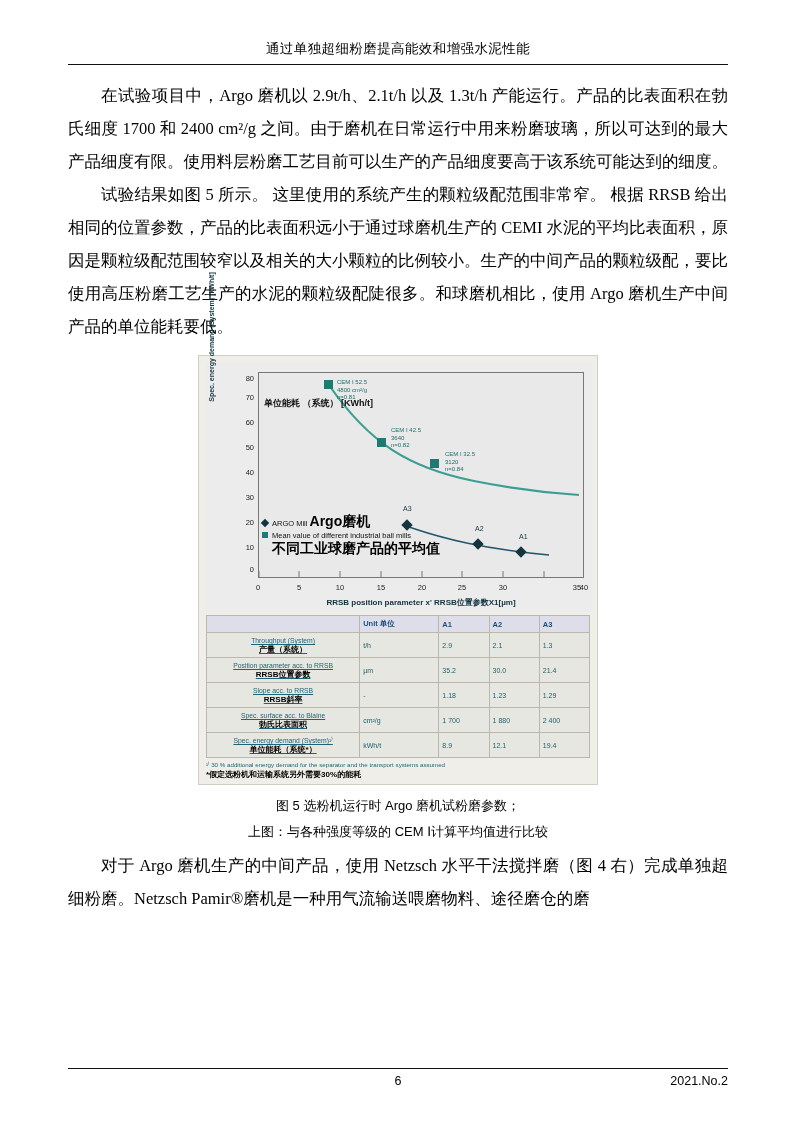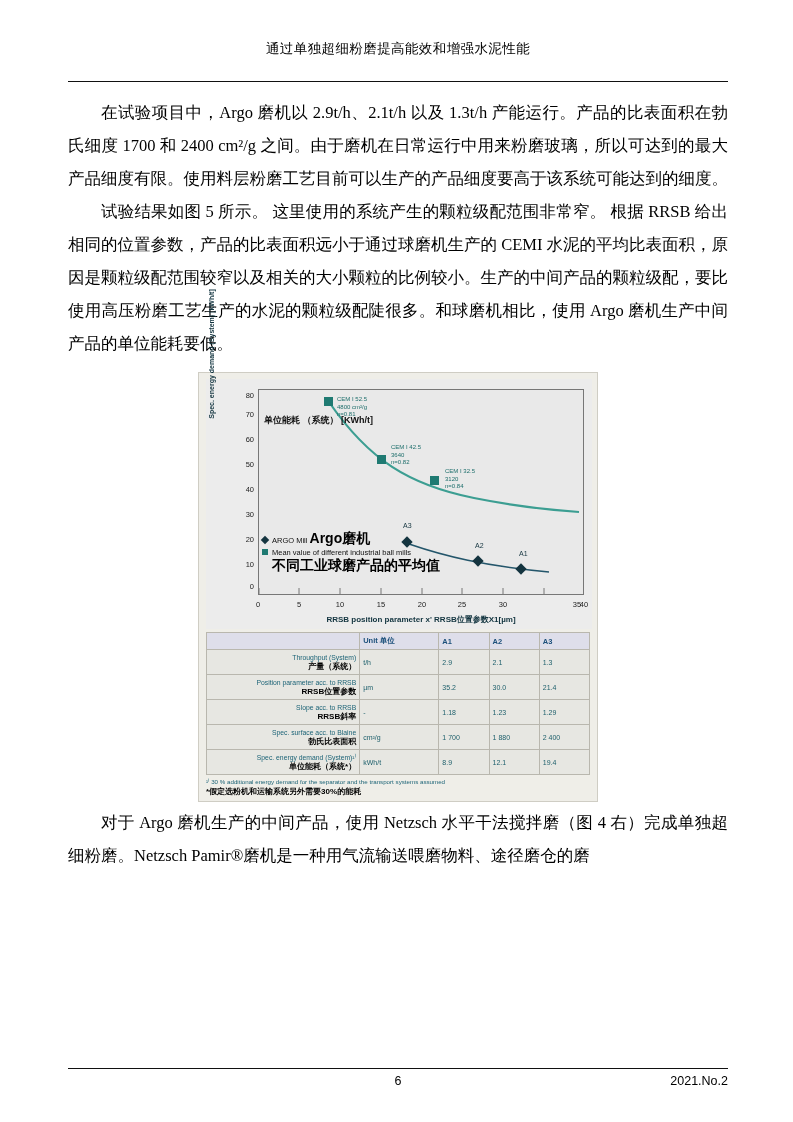--- a/index.html
+++ b/index.html
@@ -23,21 +23,21 @@
     left: 68px;
     top: 40px;
     width: 660px;
     height: 1040px;
   }
   .header {
     text-align: center;
     font-size: 13.5px;
     font-family: "Liberation Sans", sans-serif;
     letter-spacing: .4px;
-    padding-bottom: 23px;
+    padding-bottom: 6px;
     border-bottom: 1.2px solid #111;
     color: #000;
   }
   .body-text {
     margin-top: 14px;
     font-size: 16.5px;
     line-height: 33px;
     text-align: justify;
     text-justify: inter-ideograph;
   }
@@ -173,25 +173,26 @@
     text-align: left;
     vertical-align: middle;
   }
   table.fig-table thead th {
     background: #dedeea;
     color: #1b4f7a;
     font-weight: bold;
     font-size: 7.5px;
   }
   table.fig-table td.rowlab {
-    text-align: right;
+    text-align: center;
     font-size: 6.8px;
     line-height: 9px;
     width: 40%;
     color: #1d6477;
+    text-decoration: underline;
   }
   table.fig-table td.rowlab .cn {
     color: #000;
     font-weight: bold;
     font-size: 8px;
     font-family: "Liberation Sans", sans-serif;
   }
   .fig-foot {
     font-family: "Liberation Sans", sans-serif;
     font-size: 6.2px;
@@ -387,20 +388,24 @@
         </table>
 
         <div class="fig-foot">
           <div>¹⁾ 30 % additional energy demand for the separator and the transport systems assumed</div>
           <div class="cn">*假定选粉机和运输系统另外需要30%的能耗</div>
         </div>
 
       </div>
     </div>
 
+    <div class="figcap">
+      <div>图 5  选粉机运行时 Argo 磨机试粉磨参数；</div>
+      <div>上图：与各种强度等级的 CEM Ⅰ计算平均值进行比较</div>
+    </div>
 
     <div class="body-text" style="margin-top:4px;">
       <p>对于 Argo 磨机生产的中间产品，使用 Netzsch 水平干法搅拌磨（图 4 右）完成单独超细粉磨。Netzsch Pamir®磨机是一种用气流输送喂磨物料、途径磨仓的磨</p>
     </div>
 
   </div>
 
   <div class="footer">
     <span class="pno">6</span>
     <span class="right">2021.No.2</span>

